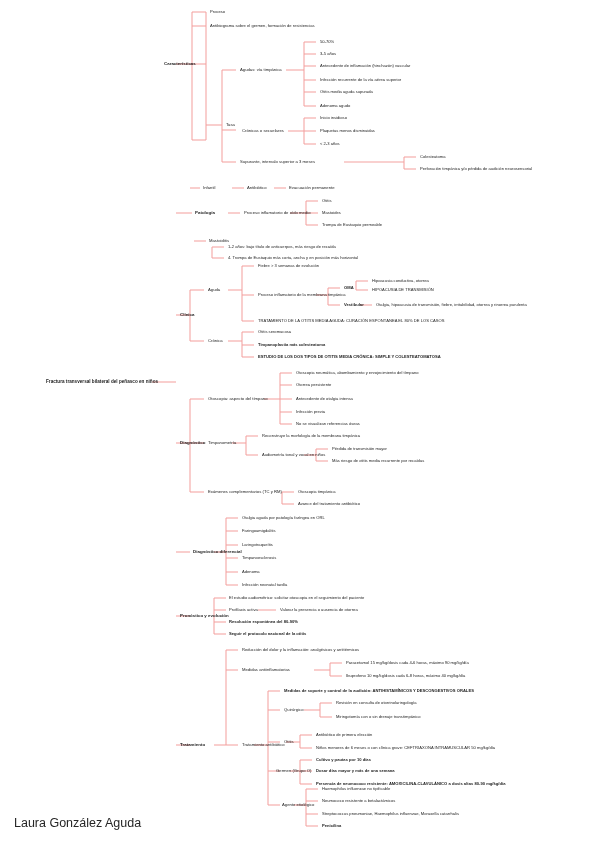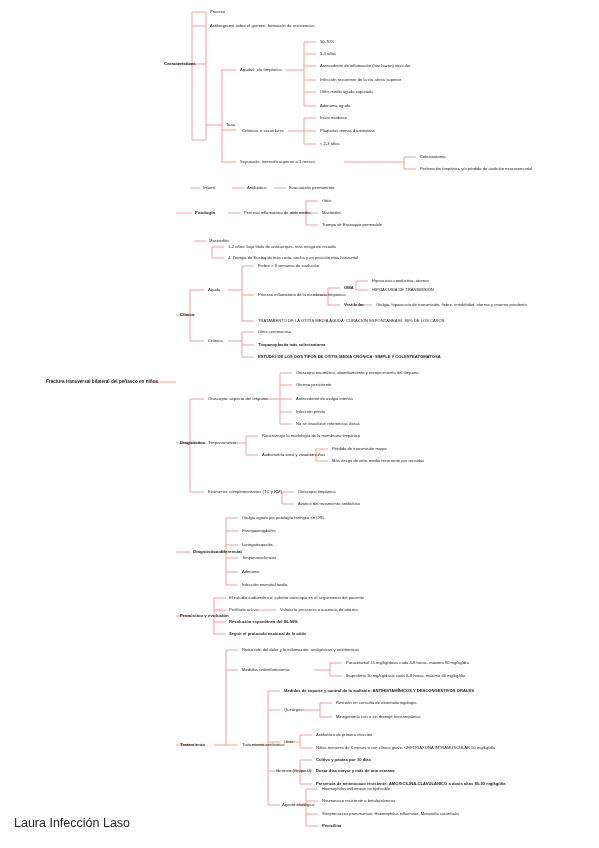--- a/index.html
+++ b/index.html
@@ -316,14 +316,14 @@
   <div class="node b" style="left:316px;top:760px;">Cultivo y pautas por 10 días</div>
   <div class="node b" style="left:316px;top:771px;">Dosar días mayor y más de una semana</div>
   <div class="node b" style="left:316px;top:784px;">Presencia de neumococo resistente: AMOXICILINA-CLAVULÁNICO a dosis altas 80-90 mg/kg/día</div>
 
   <div class="node l3" style="left:282px;top:805px;">Agente etiológico</div>
   <div class="node" style="left:322px;top:789px;">Haemophilus influenzae no tipificable</div>
   <div class="node" style="left:322px;top:801px;">Neumococo resistente a betalactámicos</div>
   <div class="node" style="left:322px;top:814px;">Streptococcus pneumoniae, Haemophilus influenzae, Moraxella catarrhalis</div>
   <div class="node b" style="left:322px;top:826px;">Penicilina</div>
 
-  <div id="signature">Laura Infección Laso</div>
+  <div id="signature">Laura González Aguda</div>
 </div>
 
 </body></html>

